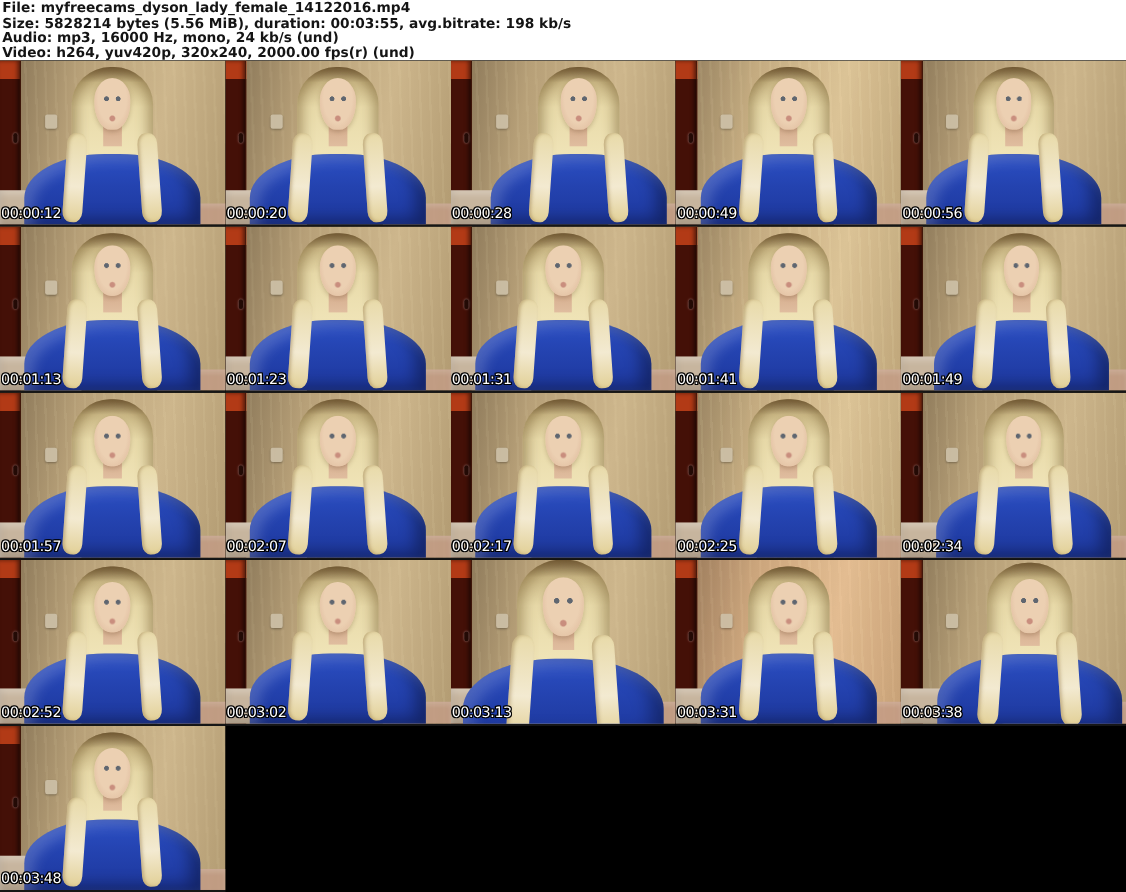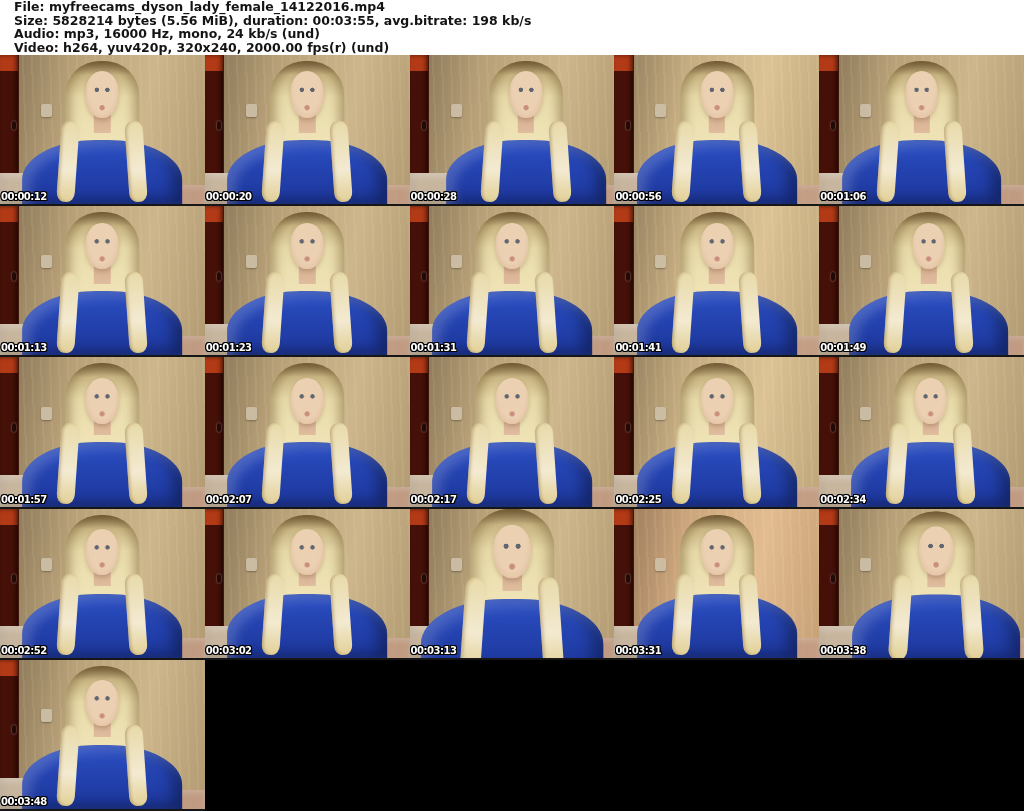--- a/index.html
+++ b/index.html
@@ -4,21 +4,21 @@
 <style>
   html,body{margin:0;padding:0;}
   body{
     width:1024px;height:811px;background:#000;overflow:hidden;
     font-family:"DejaVu Sans","Liberation Sans",sans-serif;
   }
   
   .header{
     box-sizing:border-box;width:1024px;height:55px;
     background:var(--header_bg,#fff);color:var(--header_text,#141414);
-    padding:0 0 0 14px;
+    padding:0 0 0 2px;
   }
   .header .line{
     font-size:12.5px;font-weight:bold;line-height:13.6px;
     white-space:nowrap;letter-spacing:0;
   }
   
   .grid{
     width:1024px;height:756px;
     display:grid;
     grid-template-columns:repeat(5,1fr);
@@ -111,21 +111,21 @@
   .cell:nth-child(20) .person{transform:translateX(15px) scale(1.05);}
   .cell:nth-child(23) .person{transform:scale(1.07);}
   .cell:nth-child(25) .person{transform:translateX(-6px);}
   .cell:nth-child(n+11) .face{transform:translate(-50%,4px);}
   .cell:nth-child(5n+4) .wall{filter:brightness(1.07);}
   .cell:nth-child(19) .wall,.cell:nth-child(24) .wall{filter:hue-rotate(-9deg) saturate(1.15) brightness(1.05);}
   
   .ts{
     position:absolute;left:1px;bottom:2px;
     font-family:"DejaVu Sans","Liberation Sans",sans-serif;
-    font-size:10px;font-weight:bold;letter-spacing:-.5px;
+    font-size:13px;font-weight:normal;letter-spacing:-.5px;
     color:var(--timestamp_text,#fff);
     text-shadow:
       -1px -1px 0 #000, 1px -1px 0 #000, -1px 1px 0 #000, 1px 1px 0 #000,
       -1px 0 0 #000, 1px 0 0 #000, 0 -1px 0 #000, 0 1px 0 #000;
   }
 </style>
 </head>
 <body>
 
 <div class="header">
@@ -188,58 +188,58 @@
           <div class="lock l"></div>
           <div class="lock r"></div>
           <div class="neck"></div>
           <div class="face"></div>
         </div>
       </div>
     <span class="ts">00:00:28</span>
   </div>
 
 
+  <div class="cell">
+    <div class="thumb">
+        <div class="wall"></div>
+        <div class="door"></div>
+        <div class="switch"></div>
+        <div class="couch"></div>
+        <div class="bedc"></div>
+        <div class="person">
+          <div class="hair"></div>
+          <div class="shirt"></div>
+          <div class="lock l"></div>
+          <div class="lock r"></div>
+          <div class="neck"></div>
+          <div class="face"></div>
+        </div>
+      </div>
+    <span class="ts">00:00:49</span>
+  </div>
 
   <div class="cell">
     <div class="thumb">
         <div class="wall"></div>
         <div class="door"></div>
         <div class="switch"></div>
         <div class="couch"></div>
         <div class="bedc"></div>
         <div class="person">
           <div class="hair"></div>
           <div class="shirt"></div>
           <div class="lock l"></div>
           <div class="lock r"></div>
           <div class="neck"></div>
           <div class="face"></div>
         </div>
       </div>
     <span class="ts">00:00:56</span>
   </div>
 
-  <div class="cell">
-    <div class="thumb">
-        <div class="wall"></div>
-        <div class="door"></div>
-        <div class="switch"></div>
-        <div class="couch"></div>
-        <div class="bedc"></div>
-        <div class="person">
-          <div class="hair"></div>
-          <div class="shirt"></div>
-          <div class="lock l"></div>
-          <div class="lock r"></div>
-          <div class="neck"></div>
-          <div class="face"></div>
-        </div>
-      </div>
-    <span class="ts">00:01:06</span>
-  </div>
 
   <div class="cell">
     <div class="thumb">
         <div class="wall"></div>
         <div class="door"></div>
         <div class="switch"></div>
         <div class="couch"></div>
         <div class="bedc"></div>
         <div class="person">
           <div class="hair"></div>

